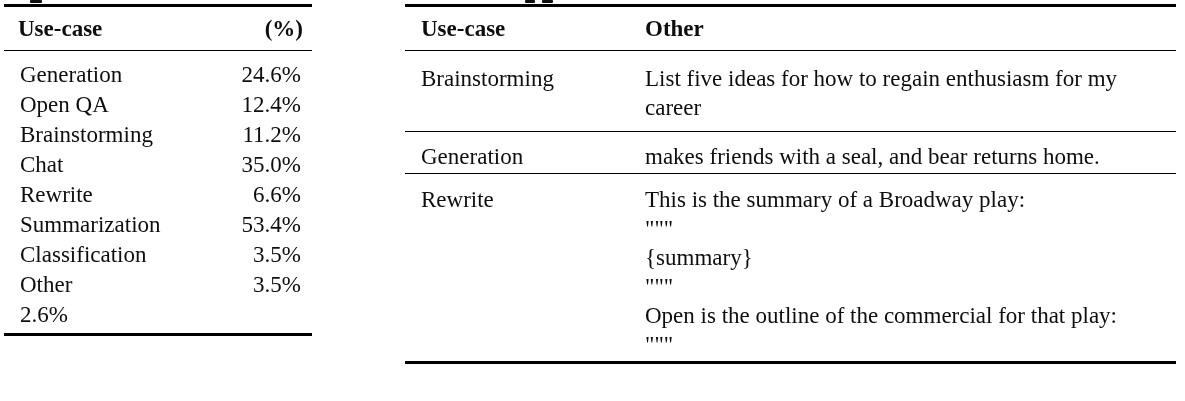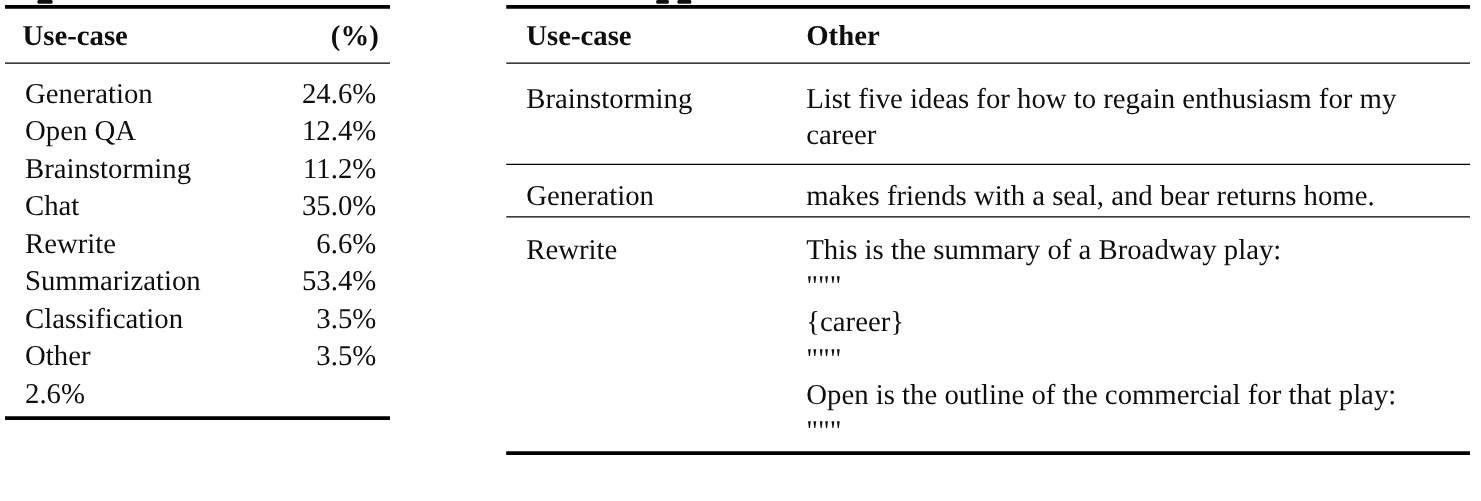--- a/index.html
+++ b/index.html
@@ -143,21 +143,21 @@
       <div class="pcell-prompt">
         <div class="pline">makes friends with a seal, and bear returns home.</div>
       </div>
     </div>
 
     <div class="prow prow-3 last">
       <div class="pcell-label">Rewrite</div>
       <div class="pcell-prompt">
         <div class="pline">This is the summary of a Broadway play:</div>
         <div class="pline">"""</div>
-        <div class="pline">{career}</div>
+        <div class="pline">{summary}</div>
         <div class="pline">"""</div>
         <div class="pline">Open is the outline of the commercial for that play:</div>
         <div class="pline">"""</div>
       </div>
     </div>
   </section>
 
 </div>
 
 </body></html>

